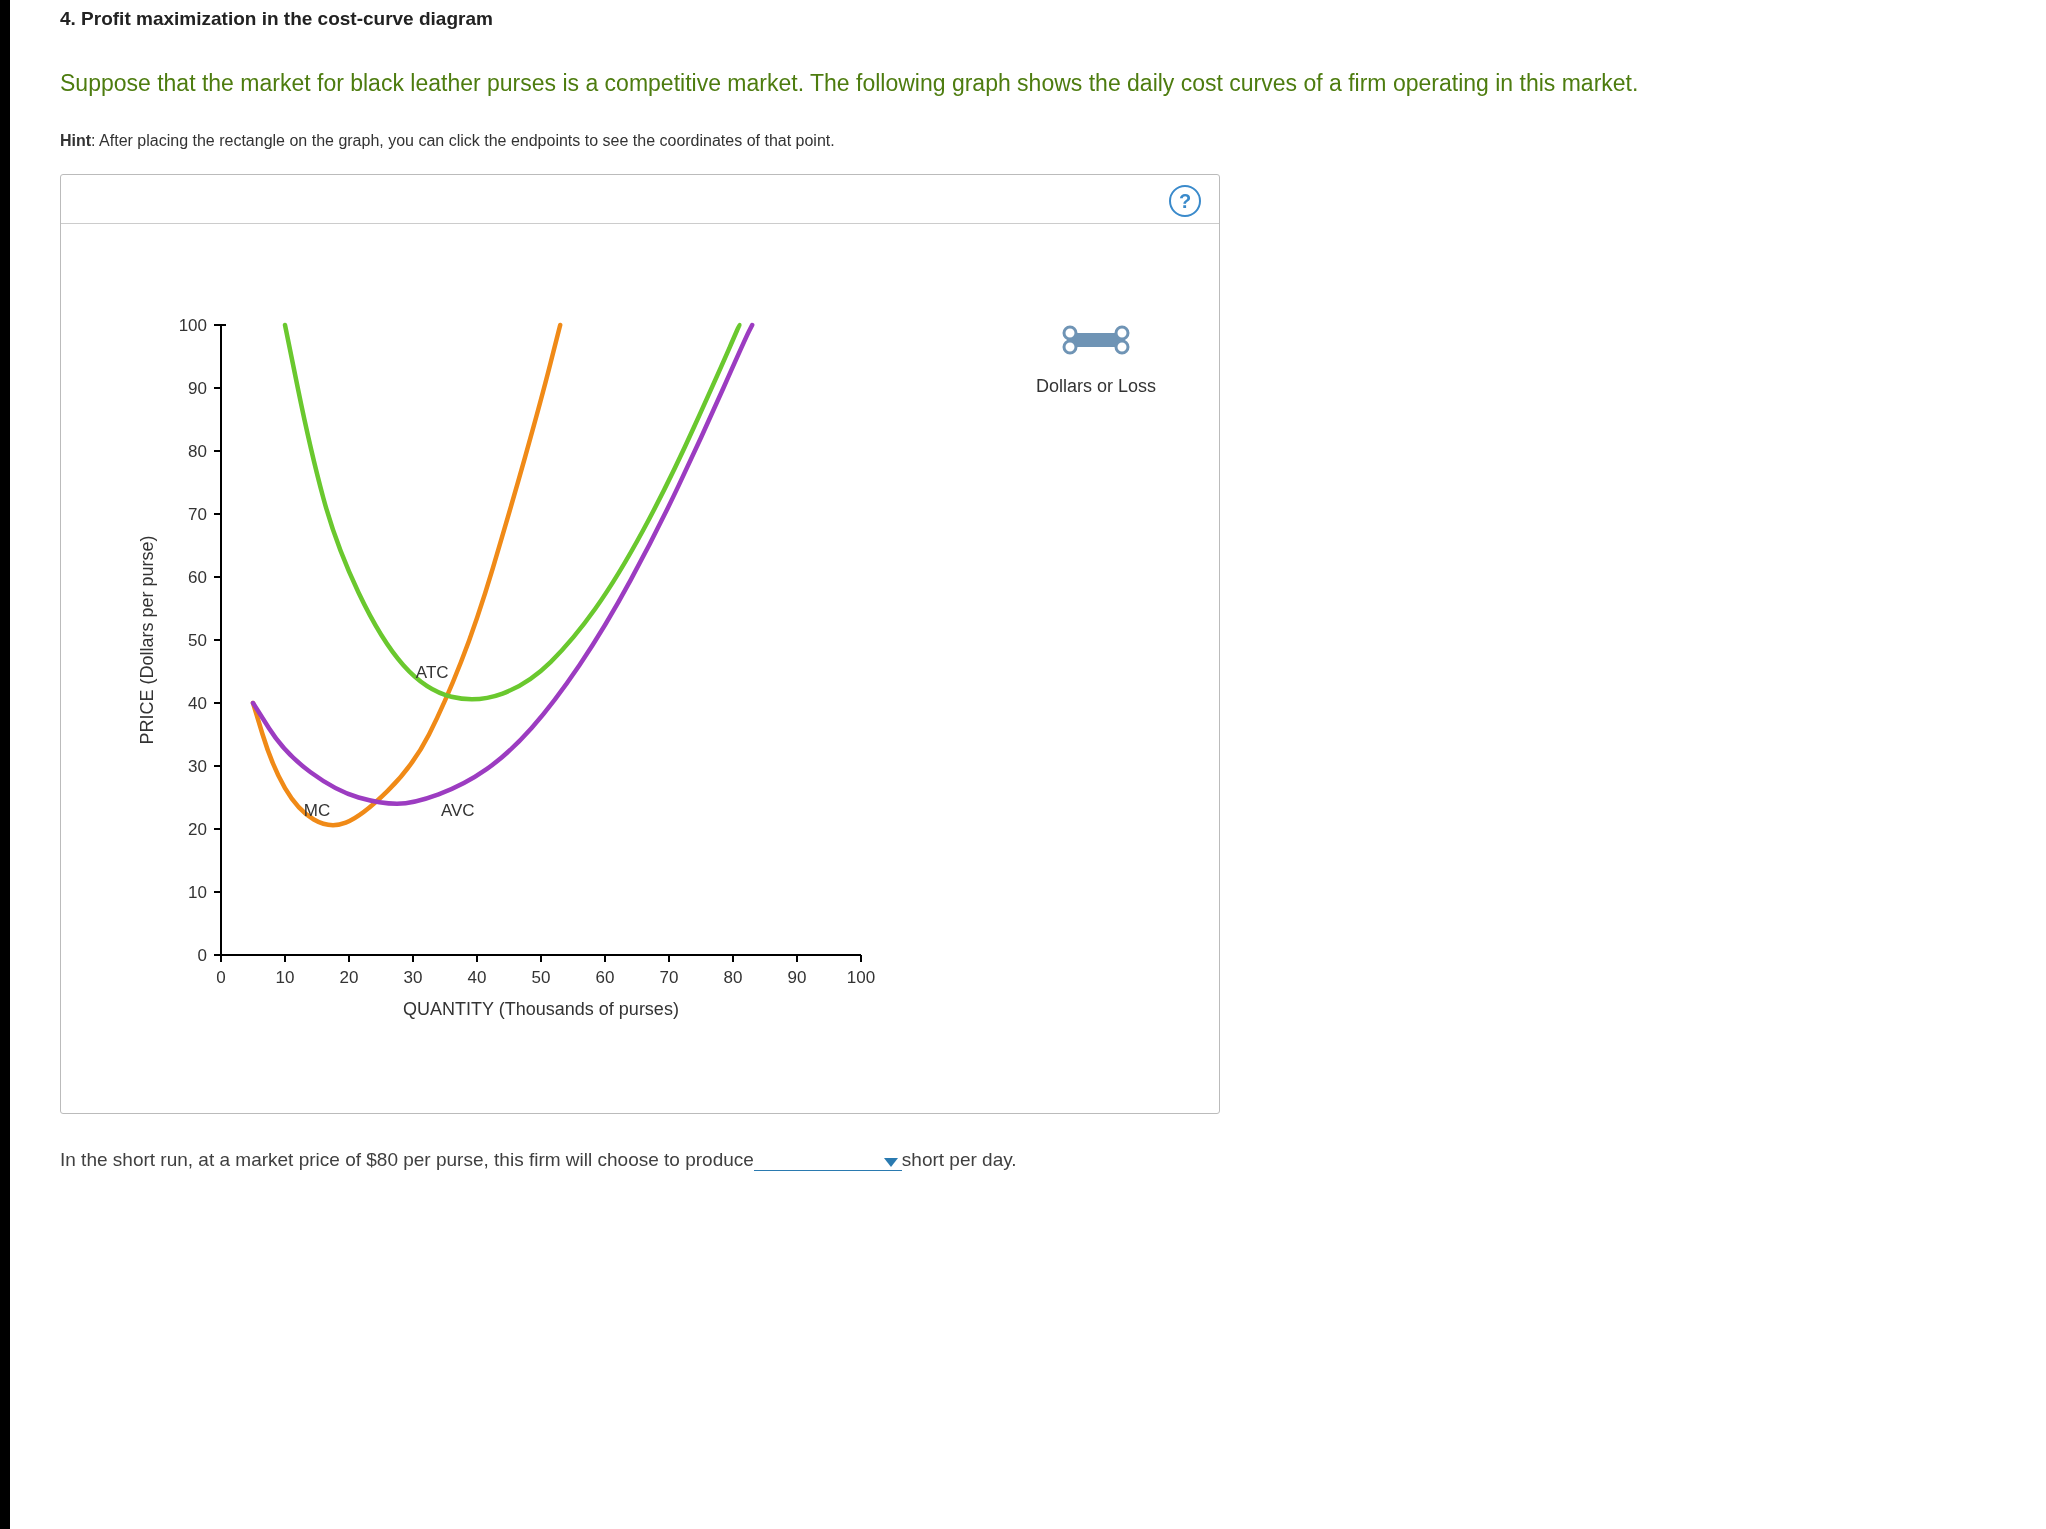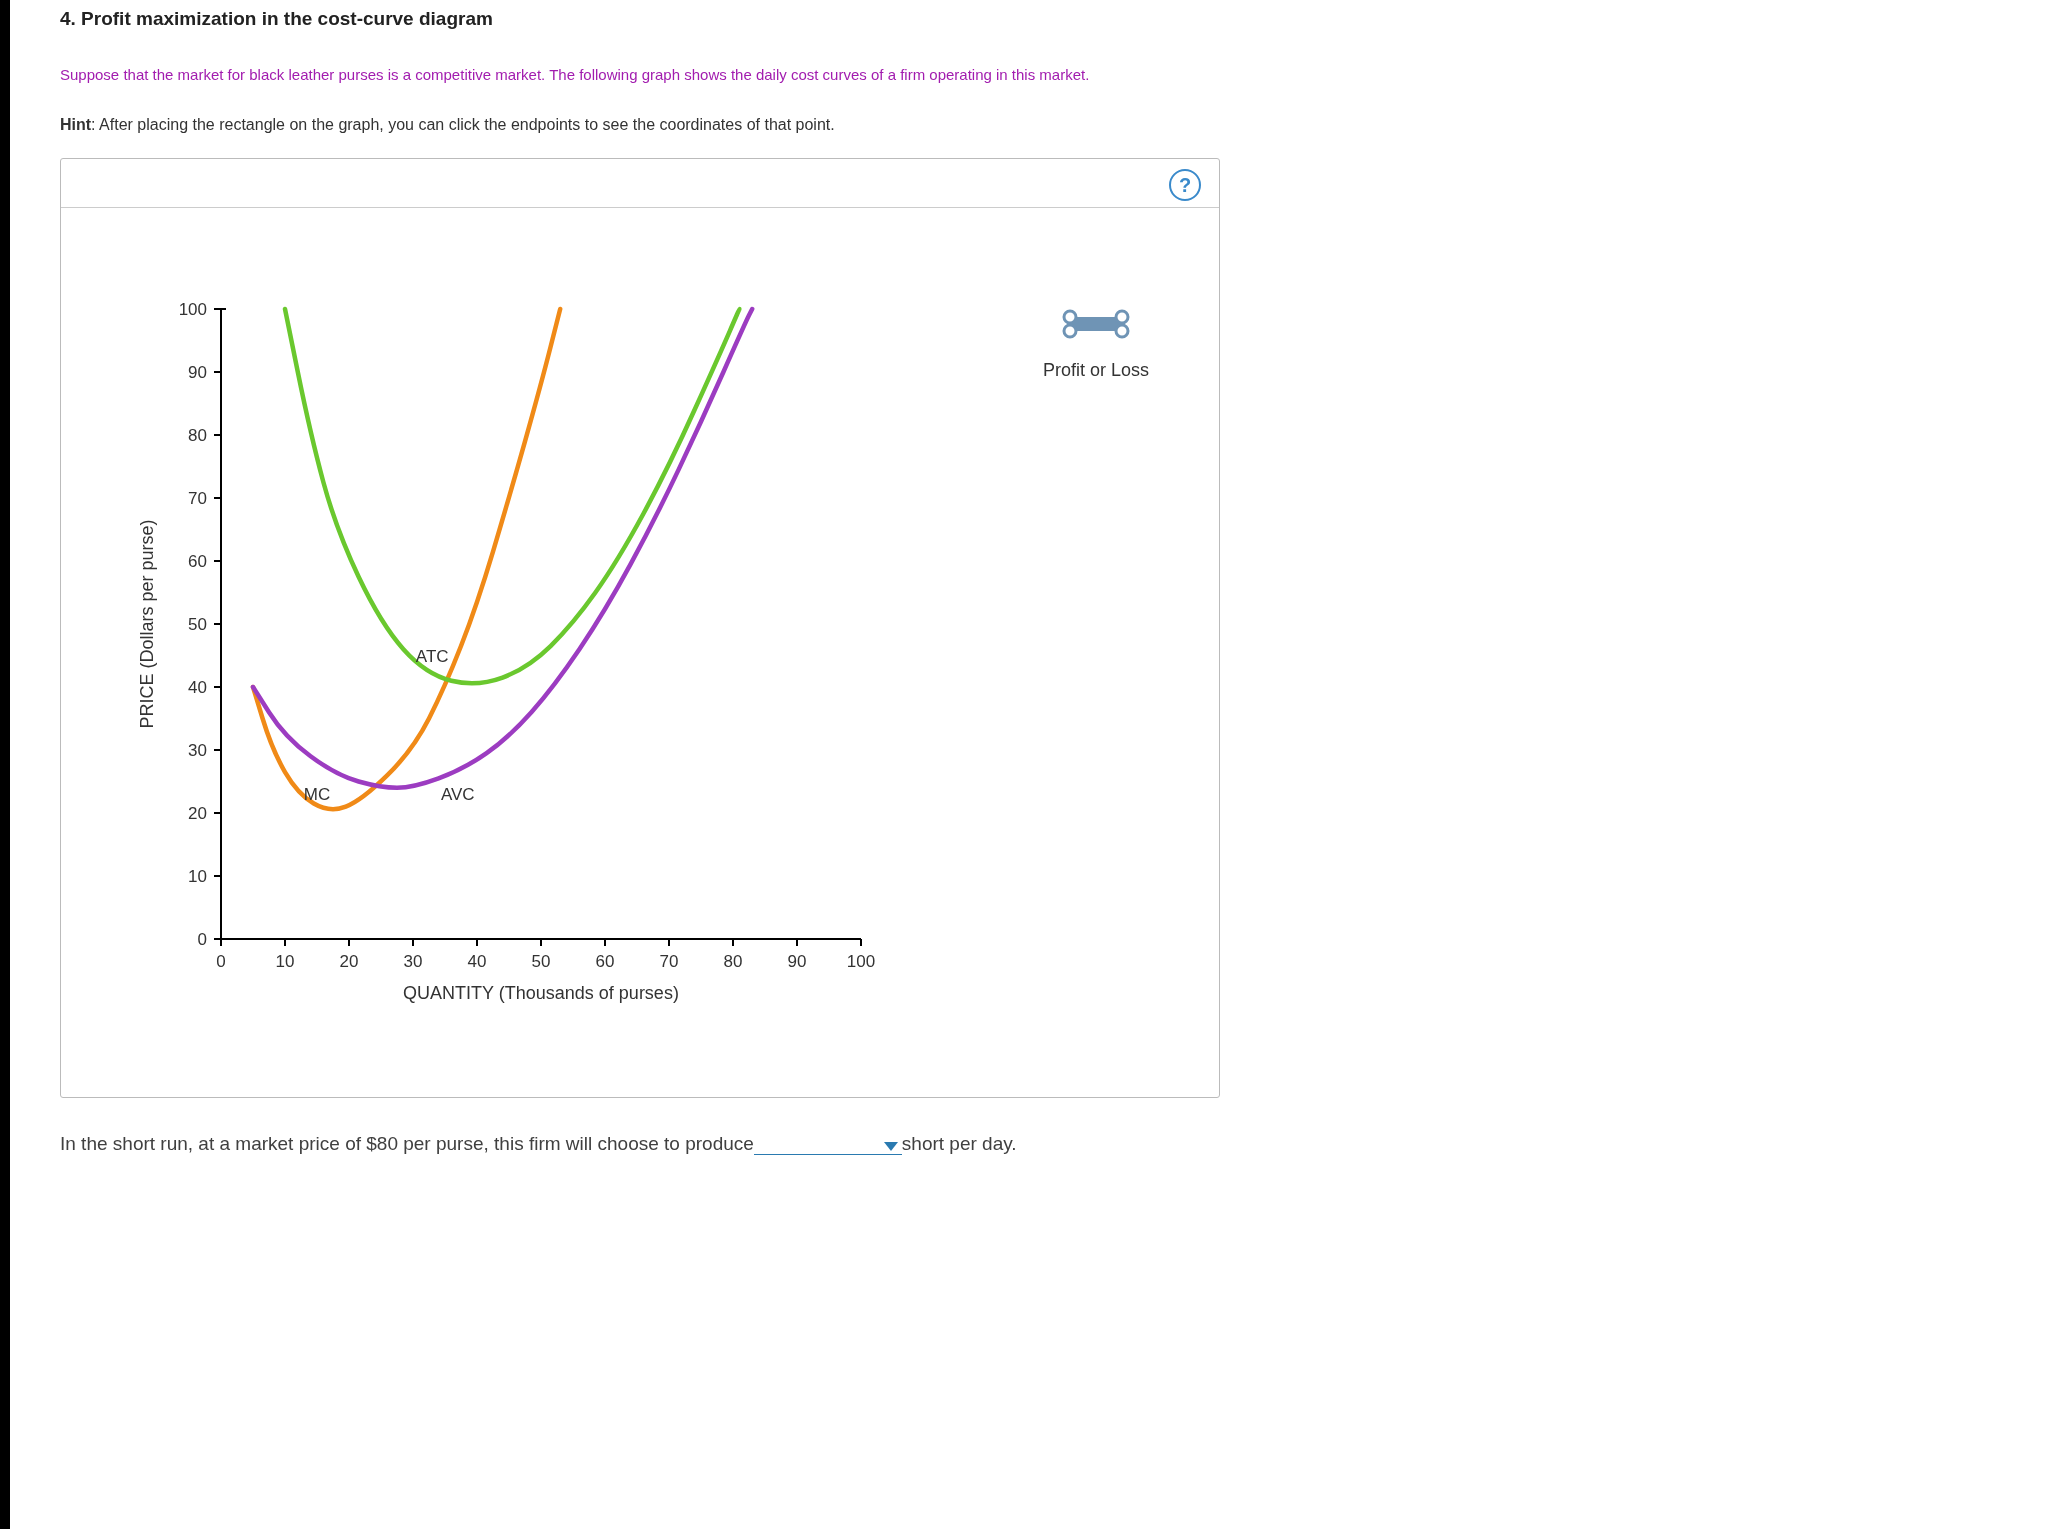--- a/index.html
+++ b/index.html
@@ -25,22 +25,22 @@
     padding: 8px 24px 20px 50px;
     box-sizing: border-box;
   }
   .q-title {
     font-weight: bold;
     font-size: 19px;
     color: #222;
     margin: 0 0 30px 0;
   }
   .body-text {
-    font-size: 15px;
-    color: #a21caf;
+    font-size: 23px;
+    color: #4d7c0f;
     line-height: 2.0;
     margin: 0 0 26px 0;
   }
   .hint-line {
     font-size: 16px;
     color: #333;
     margin: 10px 0 24px 0;
   }
   .hint-line b { font-weight: bold; }
   .graph-panel {
@@ -208,21 +208,21 @@
       <div class="legend-area">
         <div class="legend-icon">
           <svg width="96" height="40" viewBox="0 0 96 40">
             <rect x="22" y="13" width="52" height="14" fill="#6f94b5" rx="1"></rect>
             <circle cx="22" cy="13" r="6" fill="#fff" stroke="#6f94b5" stroke-width="3"></circle>
             <circle cx="22" cy="27" r="6" fill="#fff" stroke="#6f94b5" stroke-width="3"></circle>
             <circle cx="74" cy="13" r="6" fill="#fff" stroke="#6f94b5" stroke-width="3"></circle>
             <circle cx="74" cy="27" r="6" fill="#fff" stroke="#6f94b5" stroke-width="3"></circle>
           </svg>
         </div>
-        <div class="legend-label">Profit or Loss</div>
+        <div class="legend-label">Dollars or Loss</div>
       </div>
     </div>
 
     <div class="footer-q">
       <span>In the short run, at a market price of $80 per purse, this firm will choose to produce</span>
       <span class="dropdown-blank">
         <span class="dd-caret"></span>
       </span>
       <span>short per day.</span>
     </div>

